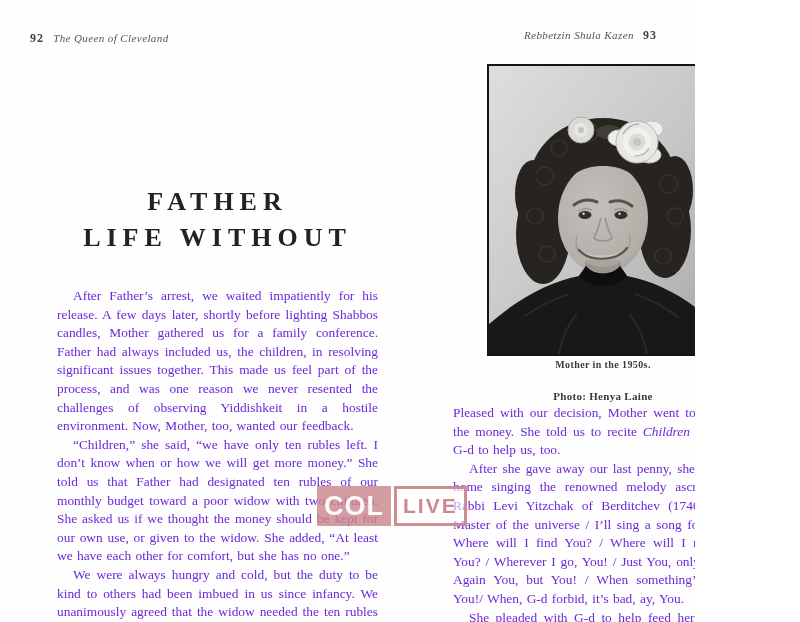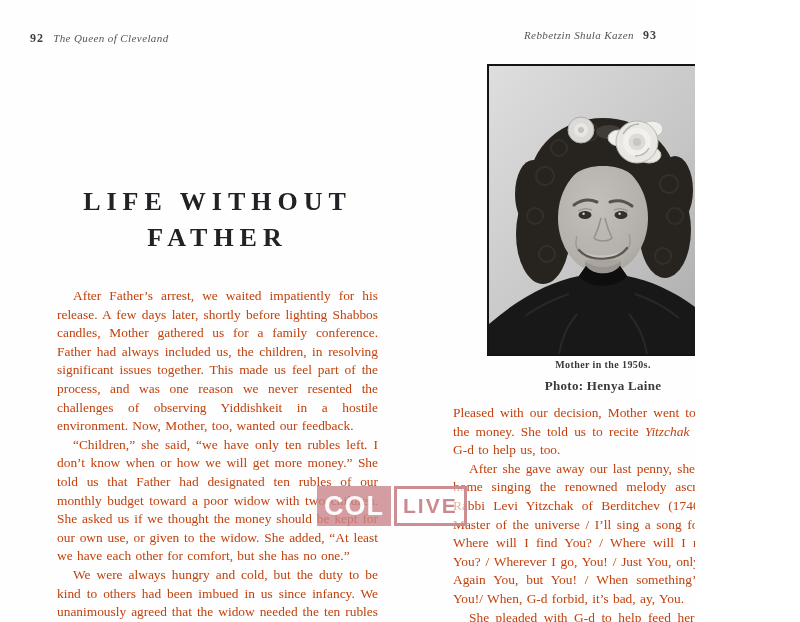--- a/index.html
+++ b/index.html
@@ -25,35 +25,35 @@
   .chapter-heading {
     position:absolute; left:57px; top:184px; width:321px;
     text-align:center; color:#222226;
     font-size:26px; line-height:36px; letter-spacing:6px; font-weight:600;
   }
   .left-body {
     position:absolute; left:57px; top:287px; width:321px;
   }
   .body-par {
     margin:0; font-size:13.4px; line-height:18.6px; text-align:justify;
-    text-indent:16px; color:#c2410c; word-spacing:1px;
+    text-indent:16px; color:#6d28d9; word-spacing:1px;
   }
   .body-par.no-indent { text-indent:0; }
 
   
   .photo-frame {
     position:absolute; left:487px; top:64px; width:228px; height:288px;
     border:2px solid #141414; box-sizing:content-box; background:#c4c4c4;
   }
   .photo-frame svg { display:block; width:100%; height:100%; }
   .photo-caption {
     position:absolute; left:487px; top:359px; width:232px; text-align:center;
   }
   .caption-line1 { font-weight:bold; font-size:10px; color:#3a3a3a; letter-spacing:0.4px; }
-  .caption-line2 { font-weight:bold; font-size:13px; color:#3a3a3a; letter-spacing:0.3px; margin-top:8px; }
+  .caption-line2 { font-weight:bold; font-size:11px; color:#3a3a3a; letter-spacing:0.3px; margin-top:20px; }
   .right-body {
     position:absolute; left:453px; top:404px; width:286px;
   }
   .italic-word { font-style:italic; }
 
   
   .watermark {
     position:absolute; left:317px; top:486px; height:40px;
     display:flex; gap:3px; align-items:flex-end;
     font-family:Liberation Sans, sans-serif; pointer-events:none;
@@ -81,22 +81,22 @@
     <span class="folio">92</span>
     <span class="running-title">The Queen of Cleveland</span>
   </div>
 
   <div class="running-header right">
     <span class="running-title">Rebbetzin Shula Kazen</span>
     <span class="folio">93</span>
   </div>
 
   <div class="chapter-heading">
+    <div>FATHER</div>
     <div>LIFE WITHOUT</div>
-    <div>FATHER</div>
   </div>
 
   <div class="left-body">
     <p class="body-par">After Father’s arrest, we waited impatiently for his release. A few days later, shortly before lighting Shabbos candles, Mother gathered us for a family conference. Father had always included us, the children, in resolving significant issues together. This made us feel part of the process, and was one reason we never resented the challenges of observing Yiddishkeit in a hostile environment. Now, Mother, too, wanted our feedback.</p>
     <p class="body-par">“Children,” she said, “we have only ten rubles left. I don’t know when or how we will get more money.” She told us that Father had designated ten rubles of our monthly budget toward a poor widow with two children. She asked us if we thought the money should be kept for our own use, or given to the widow. She added, “At least we have each other for comfort, but she has no one.”</p>
     <p class="body-par">We were always hungry and cold, but the duty to be kind to others had been imbued in us since infancy. We unanimously agreed that the widow needed the ten rubles more than we did.</p>
   </div>
 
   <div class="photo-frame">
     <svg viewBox="0 0 228 288" xmlns="http://www.w3.org/2000/svg" aria-hidden="true">
@@ -190,21 +190,21 @@
       </g>
     </svg>
   </div>
 
   <div class="photo-caption">
     <div class="caption-line1">Mother in the 1950s.</div>
     <div class="caption-line2">Photo: Henya Laine</div>
   </div>
 
   <div class="right-body">
-    <p class="body-par no-indent"><span>Pleased with our decision, Mother went to deliver the money. She told us to recite </span><span class="italic-word">Yitzchak</span><span> and ask G-d to help us, too.</span></p>
+    <p class="body-par no-indent"><span>Pleased with our decision, Mother went to deliver the money. She told us to recite </span><span class="italic-word">Children</span><span> and ask G-d to help us, too.</span></p>
     <p class="body-par">After she gave away our last penny, she walked home singing the renowned melody ascribed to Rabbi Levi Yitzchak of Berditchev (1740-1809): Master of the universe / I’ll sing a song for You / Where will I find You? / Where will I not find You? / Wherever I go, You! / Just You, only You! / Again You, but You! / When something’s good, You!/ When, G-d forbid, it’s bad, ay, You.</p>
     <p class="body-par">She pleaded with G-d to help feed her hungry children, “I have done what I needed to do, now You do Your part!”</p>
   </div>
 
   <div class="watermark">
     <span class="wm-col">COL</span>
     <span class="wm-live">LIVE</span>
   </div>
 
 </div>

